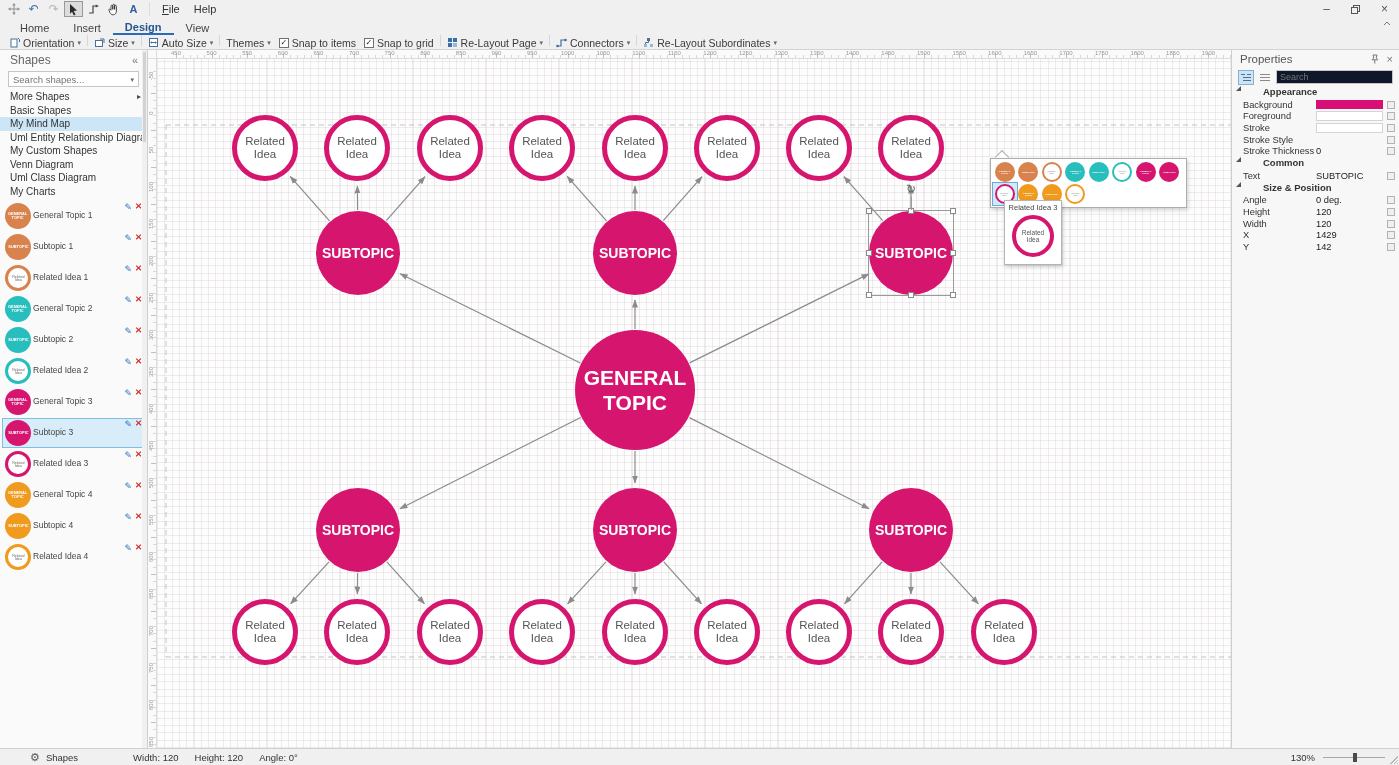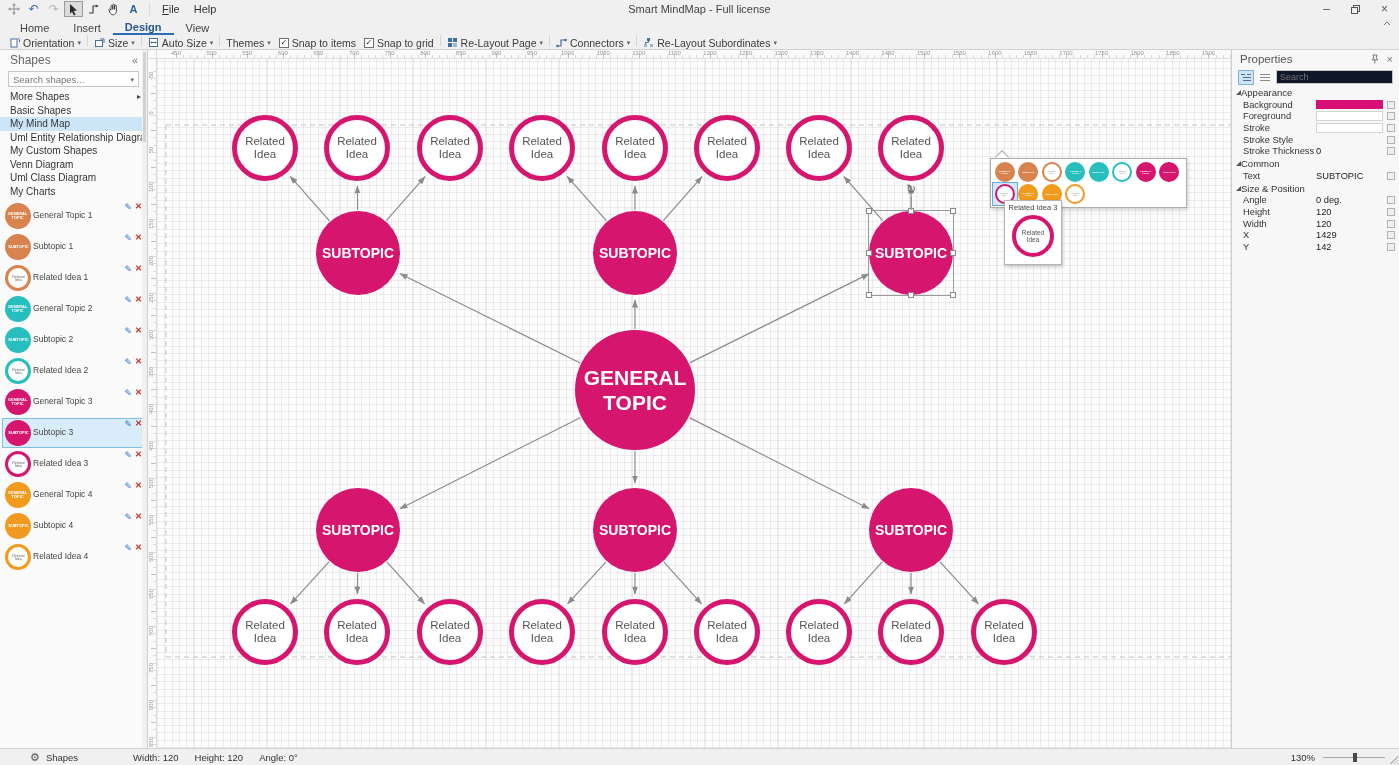--- a/index.html
+++ b/index.html
@@ -95,21 +95,21 @@
 .tt-circle span{width:28px}
 
 .right-panel{width:168px;flex:0 0 168px;background:#f7f7f7;border-left:1px solid #cfcfcf;position:relative}
 .rp-header{height:18px;display:flex;align-items:center;padding:0 6px 0 8px;color:#555;font-size:11.5px}
 .rp-header .spacer{flex:1}
 .rp-tools{display:flex;align-items:center;gap:3px;padding:0 6px;height:18px}
 .rp-toggle{width:16px;height:15px;display:flex;align-items:center;justify-content:center;border:1px solid transparent}
 .rp-toggle.sel{background:#cfe3f3;border-color:#7fb2d9}
 .rp-search{flex:1;height:14px;border:1px solid #c6c6c6;background:#0f172a;display:flex;align-items:center;padding:0 3px}
 .rp-search input{border:0;outline:0;width:100%;font-size:9px;font-family:"Liberation Sans",sans-serif;color:#888;background:transparent}
-.sec-header{display:flex;align-items:center;gap:0;height:13px;padding-left:4px;font-weight:normal;color:#333;font-size:9.5px}
+.sec-header{display:flex;gap:22px;height:13px;padding-left:4px;font-weight:bold;color:#333;font-size:9.5px}
 .tri{width:0;height:0;border-bottom:5px solid #555;border-left:5px solid transparent}
 .prow{display:flex;align-items:center;height:11.6px;padding-left:11px;font-size:9.3px}
 .plabel{width:73px;color:#333;white-space:nowrap;overflow:hidden}
 .pvalue{flex:1;height:10px;display:flex;align-items:center;color:#222}
 .swatch{flex:1;height:9px}
 .pinput{flex:1;height:10px;background:#fff;border:1px solid #d4d4d4}
 .ptext{font-size:9.3px}
 .pbtn{width:8px;height:8px;border:1px solid #b3b3b3;background:#efefef;margin:0 4px 0 4px;flex:0 0 8px}
 
 .statusbar{height:17px;background:#f0f0f0;border-top:1px solid #d0d0d0;display:flex;align-items:center;font-size:9.5px;color:#333;position:relative}
@@ -159,21 +159,20 @@
       <svg width="13" height="13">
           <path d="M4 7 V3.2 a.9.9 0 0 1 1.8 0 V6.4 M5.8 6.4 V2.2 a.9.9 0 0 1 1.8 0 V6.4 M7.6 6.4 V3.2 a.9.9 0 0 1 1.8 0 V8 c0 2.2-1.2 3.8-3.2 3.8 c-1.7 0-2.7-.9-3.3-2.3 L2 7.2 a.8.8 0 0 1 1.4-.8 l.6 1" fill="#fff" stroke="#333" stroke-width=".9"></path>
         </svg>
     </span>
     <span class="qbtn" style="color:#2f5f9e;font-weight:bold;font-size:11px">A</span>
   </div>
   <div class="menu">
     <span class="menu-item" id="menu-file">File</span>
     <span class="menu-item">Help</span>
   </div>
-  <div class="title-text">Smart MindMap - Full license</div>
   <div class="win-controls">
     <span class="win-btn">–</span>
     <span class="win-btn">
       <svg width="9" height="9">
           <rect x="2.5" y="0.5" width="6" height="6" fill="none" stroke="#555"></rect>
           <rect x="0.5" y="2.5" width="6" height="6" fill="#f0f0f0" stroke="#555"></rect>
         </svg>
     </span>
     <span class="win-btn">×</span>
   </div>

